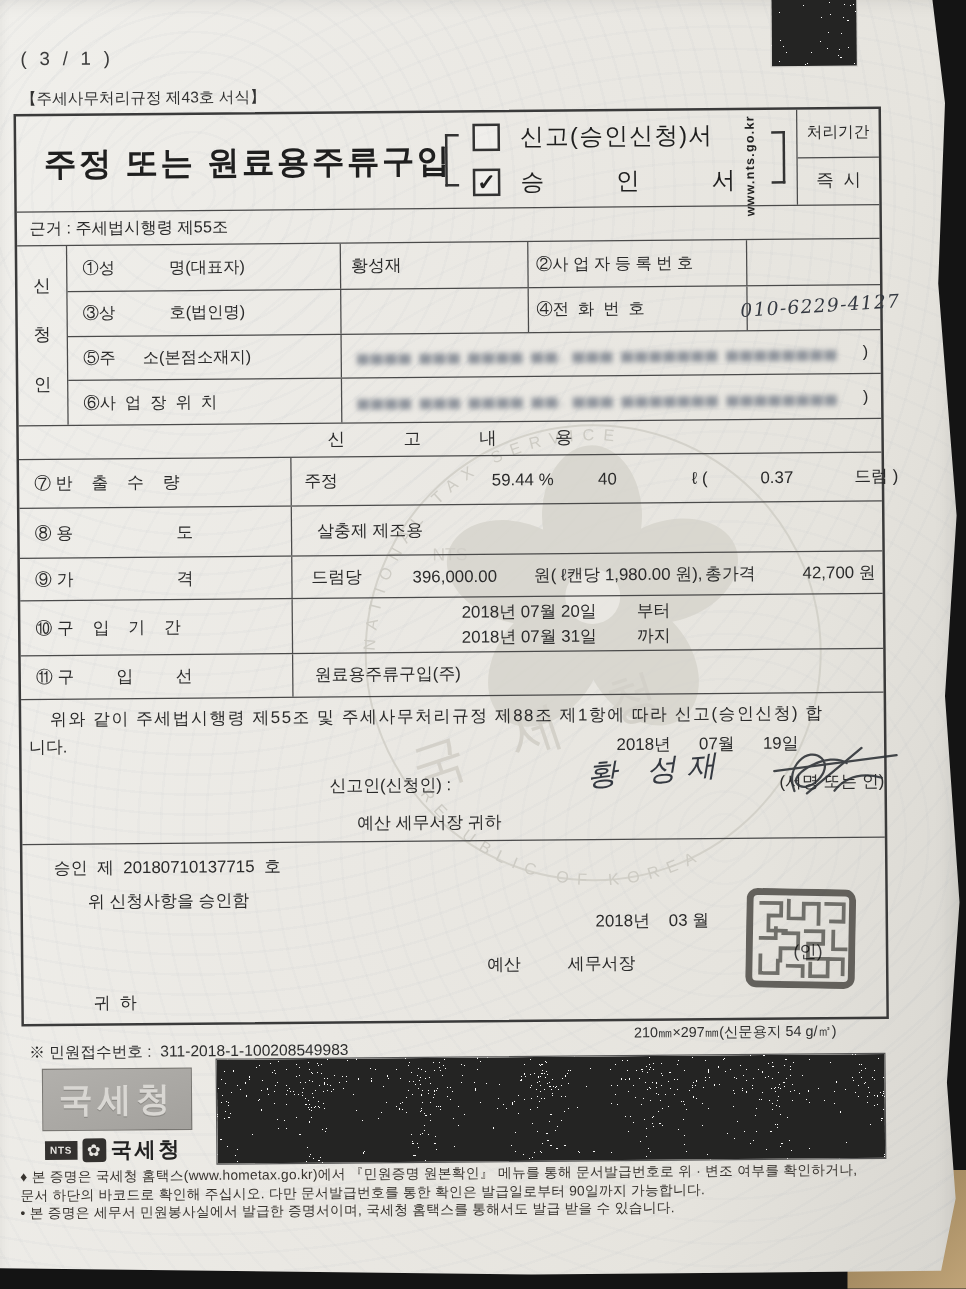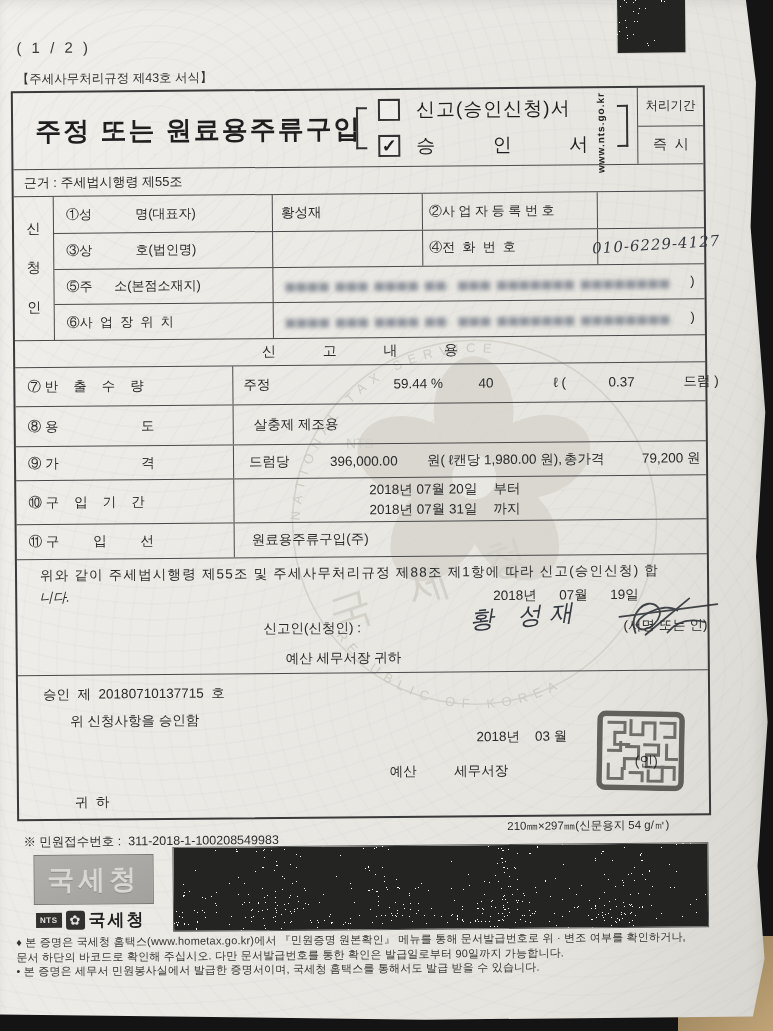--- a/index.html
+++ b/index.html
@@ -72,25 +72,25 @@
   .paren { font-size:13px; color:#2b2b2b; }
 
   .sect-head { height:27px; display:flex; align-items:center; justify-content:center;
     font-size:14px; white-space:pre; }
   .rrow { display:flex; }
   .rlbl { width:218px; border-right:1px solid #4a4a4a; padding-left:12px; font-size:13.5px;
     white-space:pre; display:flex; align-items:center; }
   .rval { flex:1; position:relative; font-size:13.5px; }
   .rval .p { position:absolute; top:50%; transform:translateY(-50%); white-space:pre; }
   .r10line { padding-left:135px; height:20px; line-height:20px; font-size:13.5px; display:flex; }
-  .r10line .suffix { margin-left:16px;text-align:right; }
+  .r10line .suffix { margin-left:32px;text-align:right; }
 
   .row-decl { height:116px; position:relative; font-size:13.5px; }
   .decl-l1 { position:absolute; left:23px; top:7px; letter-spacing:1.2px; }
-  .decl-l2 { position:absolute; left:22px; top:29px;font-style:italic; }
+  .decl-l2 { position:absolute; left:6px; top:29px; }
   .decl-date { position:absolute; left:476px; top:31px; }
   .decl-signer { position:absolute; left:246px; top:62px; }
   .signature { position:absolute; left:452px; top:44px; font-size:24px; transform:rotate(-4deg); letter-spacing:8px; }
   .seal-note { position:absolute; left:606px; top:62px; }
   .scribble { position:absolute; left:600px; top:38px; }
   .decl-recipient { position:absolute; left:268px; top:92px; }
 
   .row-appr { height:144px; position:relative; font-size:13.5px; }
   .appr-num { position:absolute; left:25px; top:10px; }
   .appr-stmt { position:absolute; left:52px; top:37px; }
@@ -161,21 +161,21 @@
         <text font-size="13" letter-spacing="7" fill="#c7c5bd" font-family="Liberation Sans, sans-serif">
           <textPath href="#arcTop" startOffset="8">NATIONAL TAX SERVICE</textPath>
         </text>
         <text font-size="13" letter-spacing="7" fill="#c7c5bd" font-family="Liberation Sans, sans-serif">
           <textPath href="#arcBot" startOffset="20">REPUBLIC OF KOREA</textPath>
         </text>
         <text x="92" y="130" font-size="14" fill="#ccc9c2">NTS</text>
         <text x="80" y="312" font-size="42" fill="#cfccc4" letter-spacing="14" transform="rotate(-18 80 312)">국 세 청</text>
       </svg>
 
-      <div class="page-ind">( 1  /  2 )</div>
+      <div class="page-ind">( 3  /  1 )</div>
       <div class="nts-url">www.nts.go.kr</div>
       <svg class="qr" width="70" height="64">
         <rect width="70" height="64" fill="#efeeea"></rect>
         <rect width="70" height="64" filter="url(#bwnoise)" opacity=".85"></rect>
       </svg>
       <div class="form-ref">【주세사무처리규정 제43호 서식】</div>
 
       <div class="formtable">
 
         <div class="row-title">
@@ -261,21 +261,21 @@
             </div>
         </div>
 
         <div class="rrow bt" style="height:34px">
           <div class="rlbl">⑨ 가                      격</div>
           <div class="rval">
             <span class="p" style="left:15px">드럼당</span>
             <span class="p" style="left:96px">396,000.00</span>
             <span class="p" style="left:193px">원( ℓ캔당 1,980.00 원),</span>
             <span class="p" style="left:330px">총가격</span>
-            <span class="p" style="left:408px">79,200 원</span>
+            <span class="p" style="left:408px">42,700 원</span>
           </div>
         </div>
 
         <div class="rrow bt" style="height:44px">
           <div class="rlbl">⑩ 구    입    기    간</div>
           <div class="rval" style="display:flex;flex-direction:column;justify-content:center">
             <div class="r10line">
               <span>2018년 07월 20일</span>
               <span class="suffix">부터</span>
             </div>

